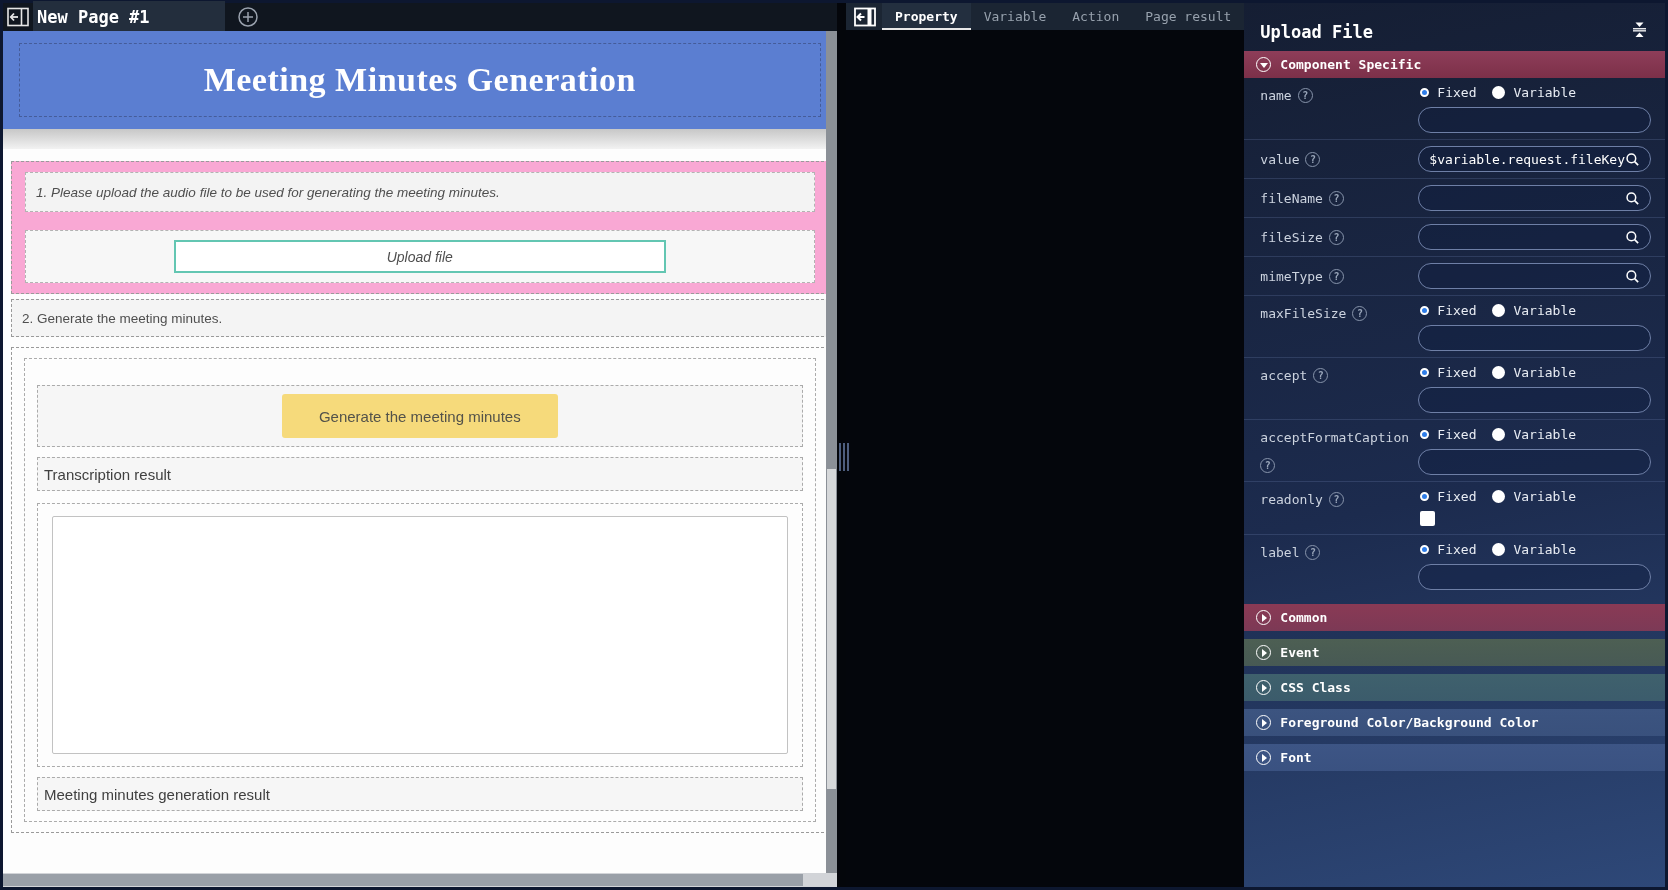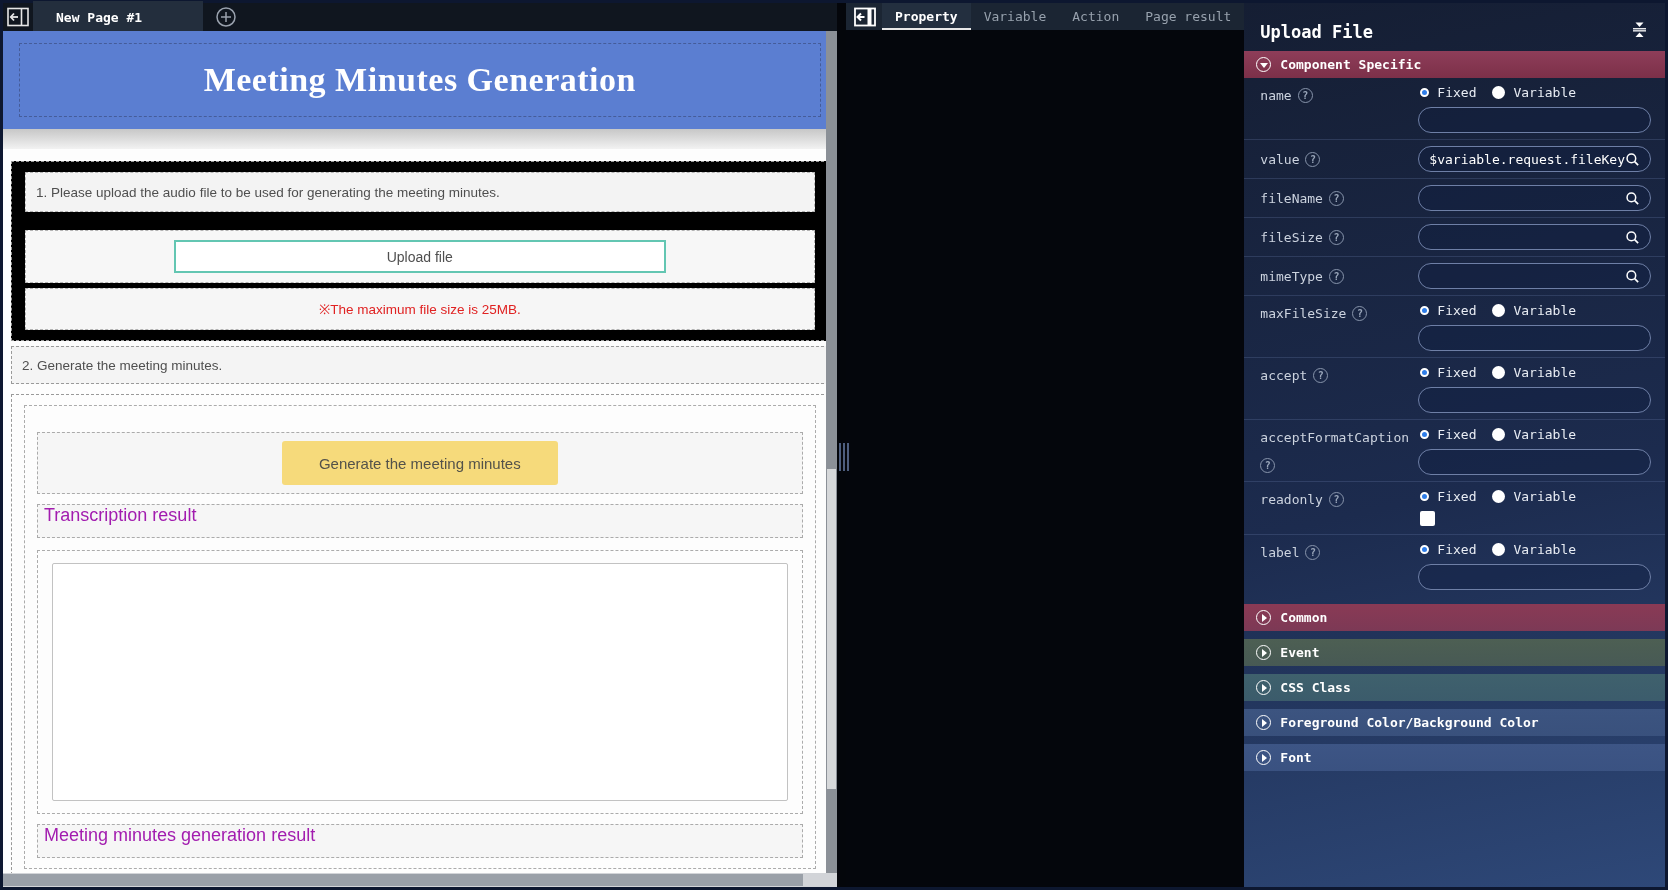--- a/index.html
+++ b/index.html
@@ -3,43 +3,43 @@
 <meta charset="utf-8">
 <style>
   html,body{margin:0;padding:0;background:#04060c;width:1668px;height:890px;overflow:hidden;}
   *{box-sizing:border-box;}
   .app{width:1668px;height:890px;border:3px solid #0d1730;display:flex;background:#04060c;}
 
   
   .lwin{width:1064px;display:flex;flex-direction:column;background:#10161f;}
   .tabbar{height:28px;display:flex;align-items:center;background:#10161f;font-family:"DejaVu Sans Mono",monospace;}
   .sicon{width:30px;display:flex;justify-content:center;align-items:center;}
-  .page-tab{height:32px;display:flex;align-items:center;padding:0 14px 0 23px;background:#232e3d;color:#fff;font-size:13px;font-weight:bold;white-space:pre;}
+  .page-tab{height:32px;display:flex;align-items:center;padding:0 14px 0 4px;background:#232e3d;color:#fff;font-size:17px;font-weight:bold;white-space:pre;}
   .page-tab .badge{color:#f0abfc;font-weight:bold;margin-top:48px;}
   .plusicon{margin-left:12px;display:flex;align-items:center;}
 
   .canvas{flex:1;position:relative;background:#fdfdfd;overflow:hidden;}
   .banner{height:98px;background:#5b7ed1;position:relative;}
   .banner-dash{position:absolute;left:16px;right:16px;top:12px;bottom:12px;border:1px dashed rgba(30,30,50,.35);}
   .banner h1{margin:0;height:98px;display:flex;align-items:center;justify-content:center;color:#fff;
     font-family:Liberation Serif, serif;font-size:34px;font-weight:bold;letter-spacing:.5px;}
   .shadow{height:20px;background:linear-gradient(#c7c7c7,#f2f2f2);}
   .page{padding:12px 8px 0 8px;font-family:"Liberation Sans",sans-serif;color:#4f4f4f;}
   .dashed{border:1px dashed #a6a6a6;}
-  .outer1{padding:10px 13px;background:#000000;border-color:#9a9a9a;}
+  .outer1{padding:10px 13px;background:#f9a8d4;border-color:#9a9a9a;font-style:italic;}
   .strip{height:40px;background:#f3f3f3;border:1px dashed #b3b3b3;display:flex;align-items:center;padding-left:10px;font-size:13.5px;}
   .strip2{margin-top:5px;height:38px;border-color:#9a9a9a;background:#f4f4f4;}
   .upwrap{margin-top:18px;background:#f7f7f7;border-color:#b3b3b3;padding:9px 0;display:flex;justify-content:center;}
   .upbtn{width:492px;height:33px;background:#ffffff;border:2px solid #63c6b2;display:flex;align-items:center;justify-content:center;font-size:14px;color:#4f4f4f;cursor:pointer;}
   .notebox{margin-top:5px;height:42px;background:#f6f6f6;border-color:#b3b3b3;display:flex;align-items:center;justify-content:center;font-size:13.5px;color:#e02222;}
   .outer2{margin-top:10px;padding:10px 12px;border-color:#9a9a9a;}
   .inner2{padding:8px 12px 10px 12px;border-color:#ababab;}
   .genrow{margin-top:18px;height:62px;background:#f6f6f6;border-color:#ababab;display:flex;align-items:center;justify-content:center;}
   .genbtn{width:276px;height:44px;background:#f6da7b;border-radius:3px;display:flex;align-items:center;justify-content:center;font-size:15px;color:#53524a;cursor:pointer;}
-  .lblbox{margin-top:10px;height:34px;background:#f6f6f6;border-color:#ababab;display:flex;align-items:flex-start;padding-left:6px;font-size:18px;color:#a21caf;}
+  .lblbox{margin-top:10px;height:34px;background:#f6f6f6;border-color:#ababab;display:flex;align-items:center;padding-left:6px;font-size:15px;color:#404040;}
   .tawrap{margin-top:12px;padding:12px 14px;border-color:#ababab;}
   .textarea{height:238px;background:#fff;border:1px solid #c2c2c2;border-radius:2px;}
   .vscroll{position:absolute;top:0;right:0;bottom:14px;width:11px;background:#8b9097;}
   .vthumb{position:absolute;top:52%;left:1px;right:1px;height:38%;background:#d6d8da;}
   .hscroll{position:absolute;left:0;right:0;bottom:0;height:14px;background:#d2d4d8;}
   .hthumb{position:absolute;top:1px;bottom:1px;left:0;width:96%;background:#9aa0a8;}
 
   
   .divider{width:12px;background:#04060b;position:relative;cursor:col-resize;}
   .grip{position:absolute;top:440px;left:2px;display:flex;gap:2px;}
@@ -112,23 +112,20 @@
       <div class="page">
         <div class="outer1 dashed">
           <div class="strip">
               <span>1. Please upload the audio file to be used for generating the meeting minutes.</span>
             </div>
           <div class="upwrap dashed">
             <div class="upbtn">
                 <span>Upload file</span>
               </div>
           </div>
-          <div class="notebox dashed">
-              <span>※The maximum file size is 25MB.</span>
-            </div>
         </div>
 
         <div class="strip strip2">
             <span>2. Generate the meeting minutes.</span>
           </div>
 
         <div class="outer2 dashed">
           <div class="inner2 dashed">
             <div class="genrow dashed">
               <div class="genbtn">

